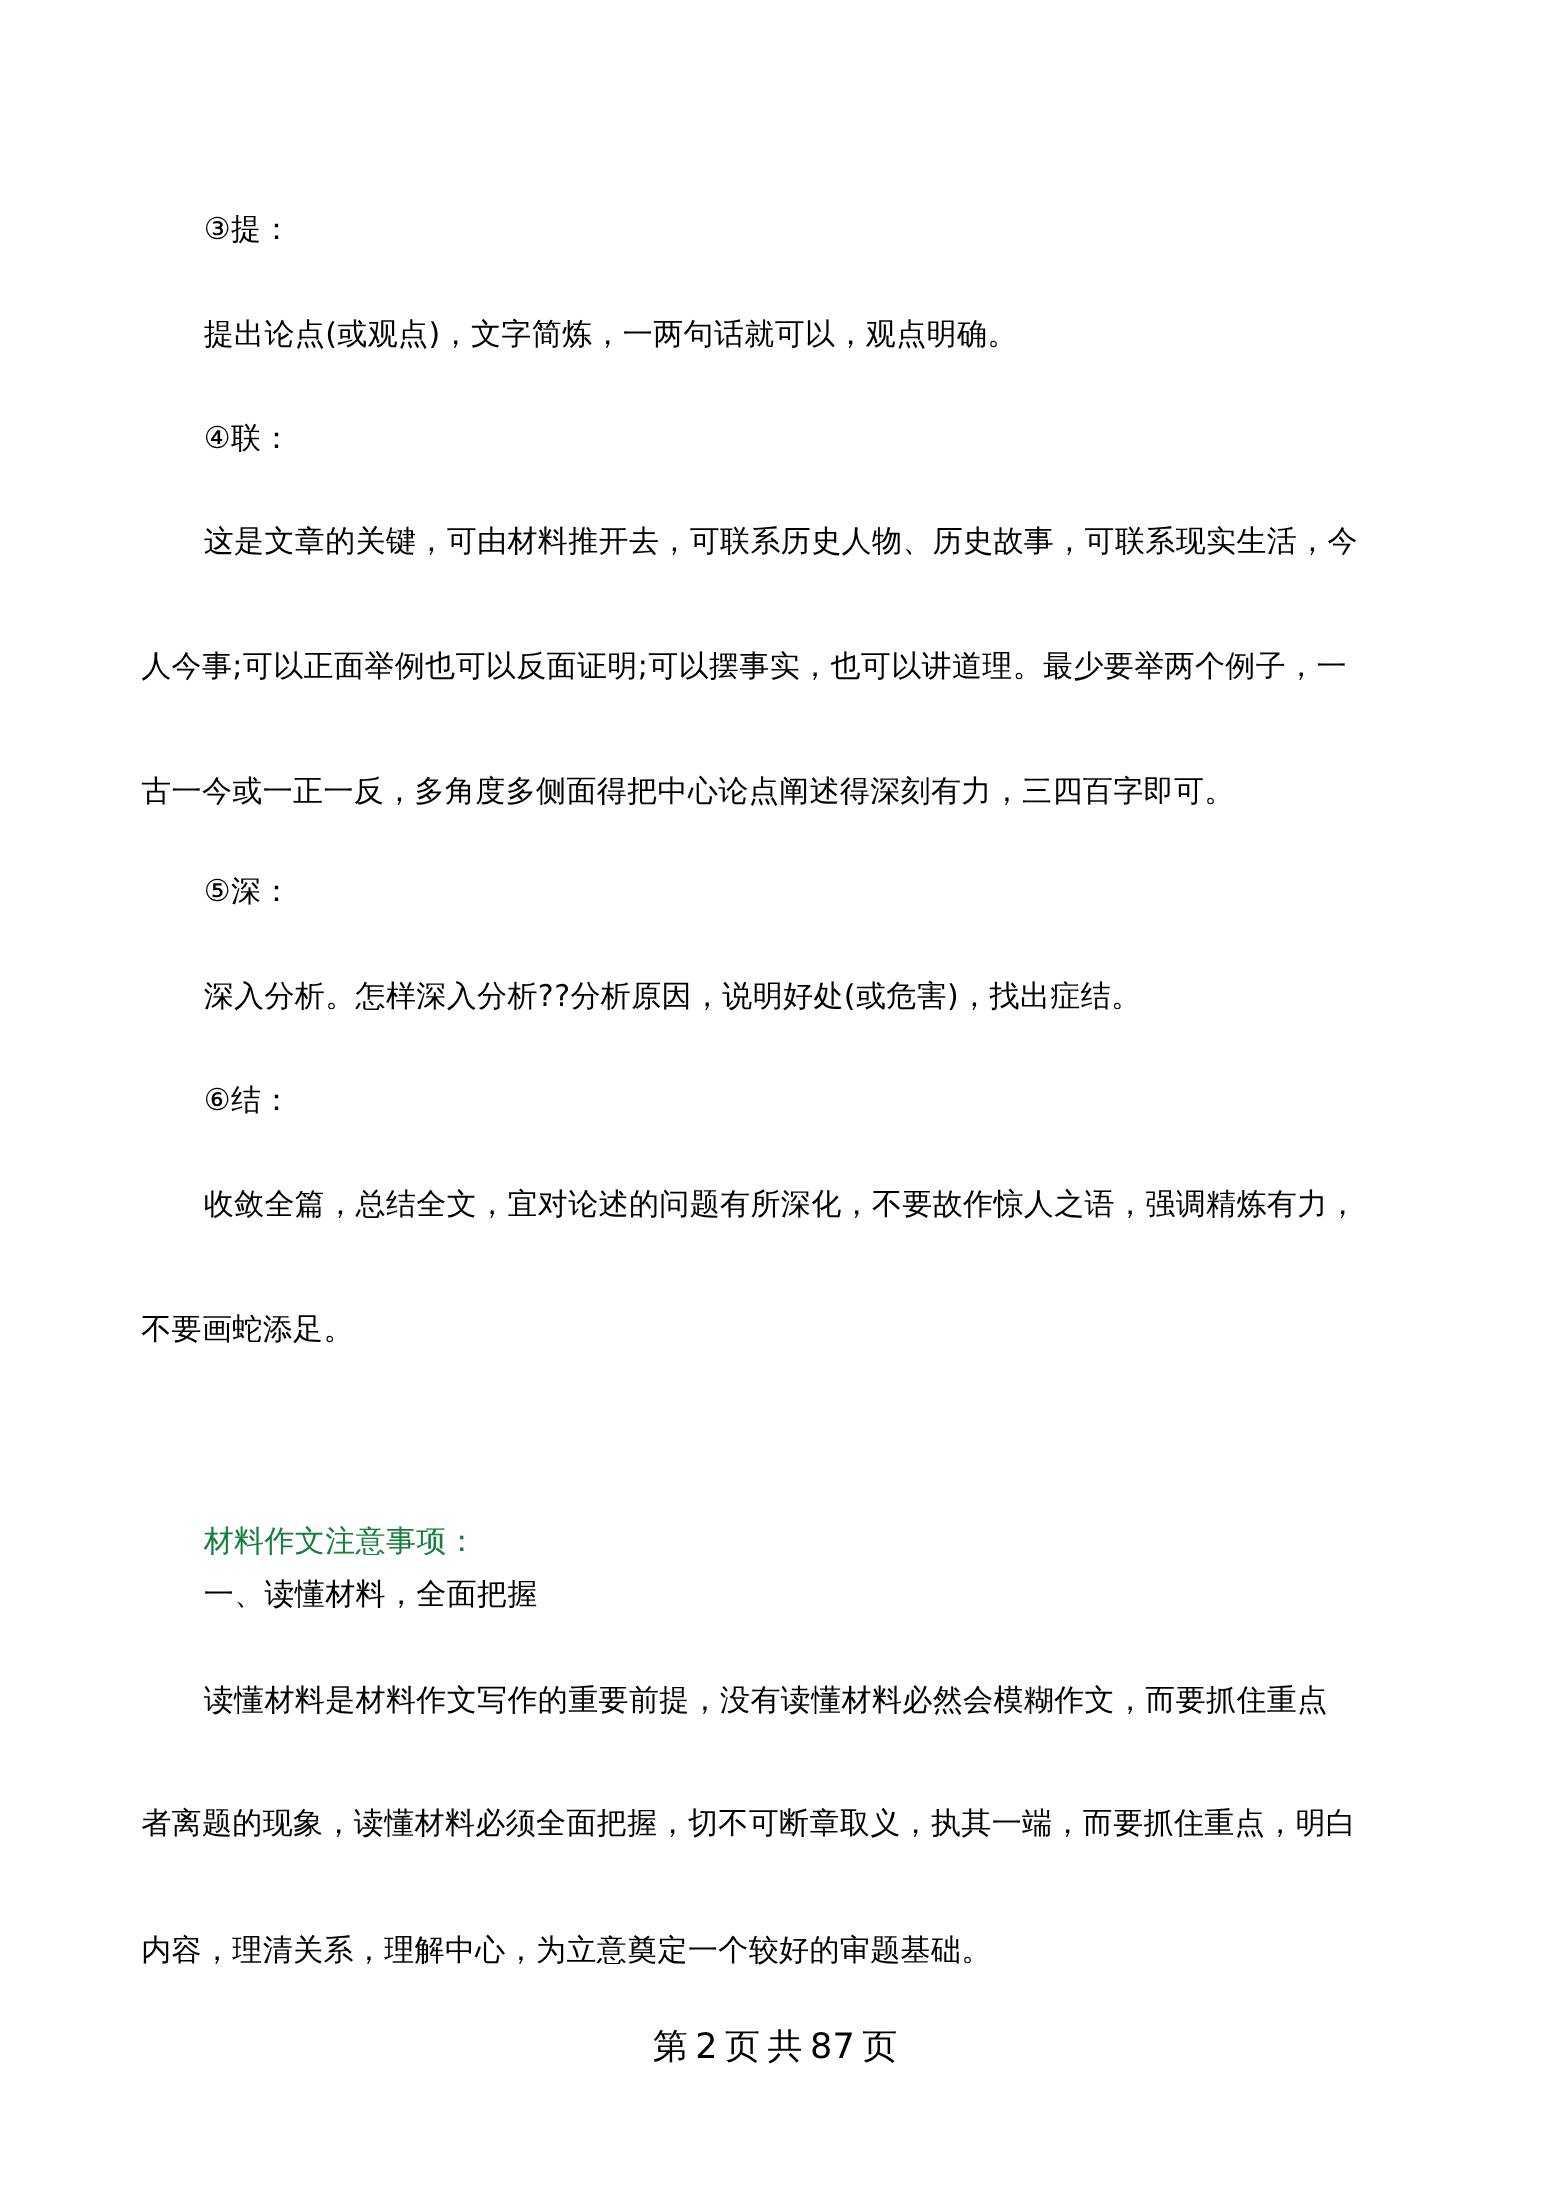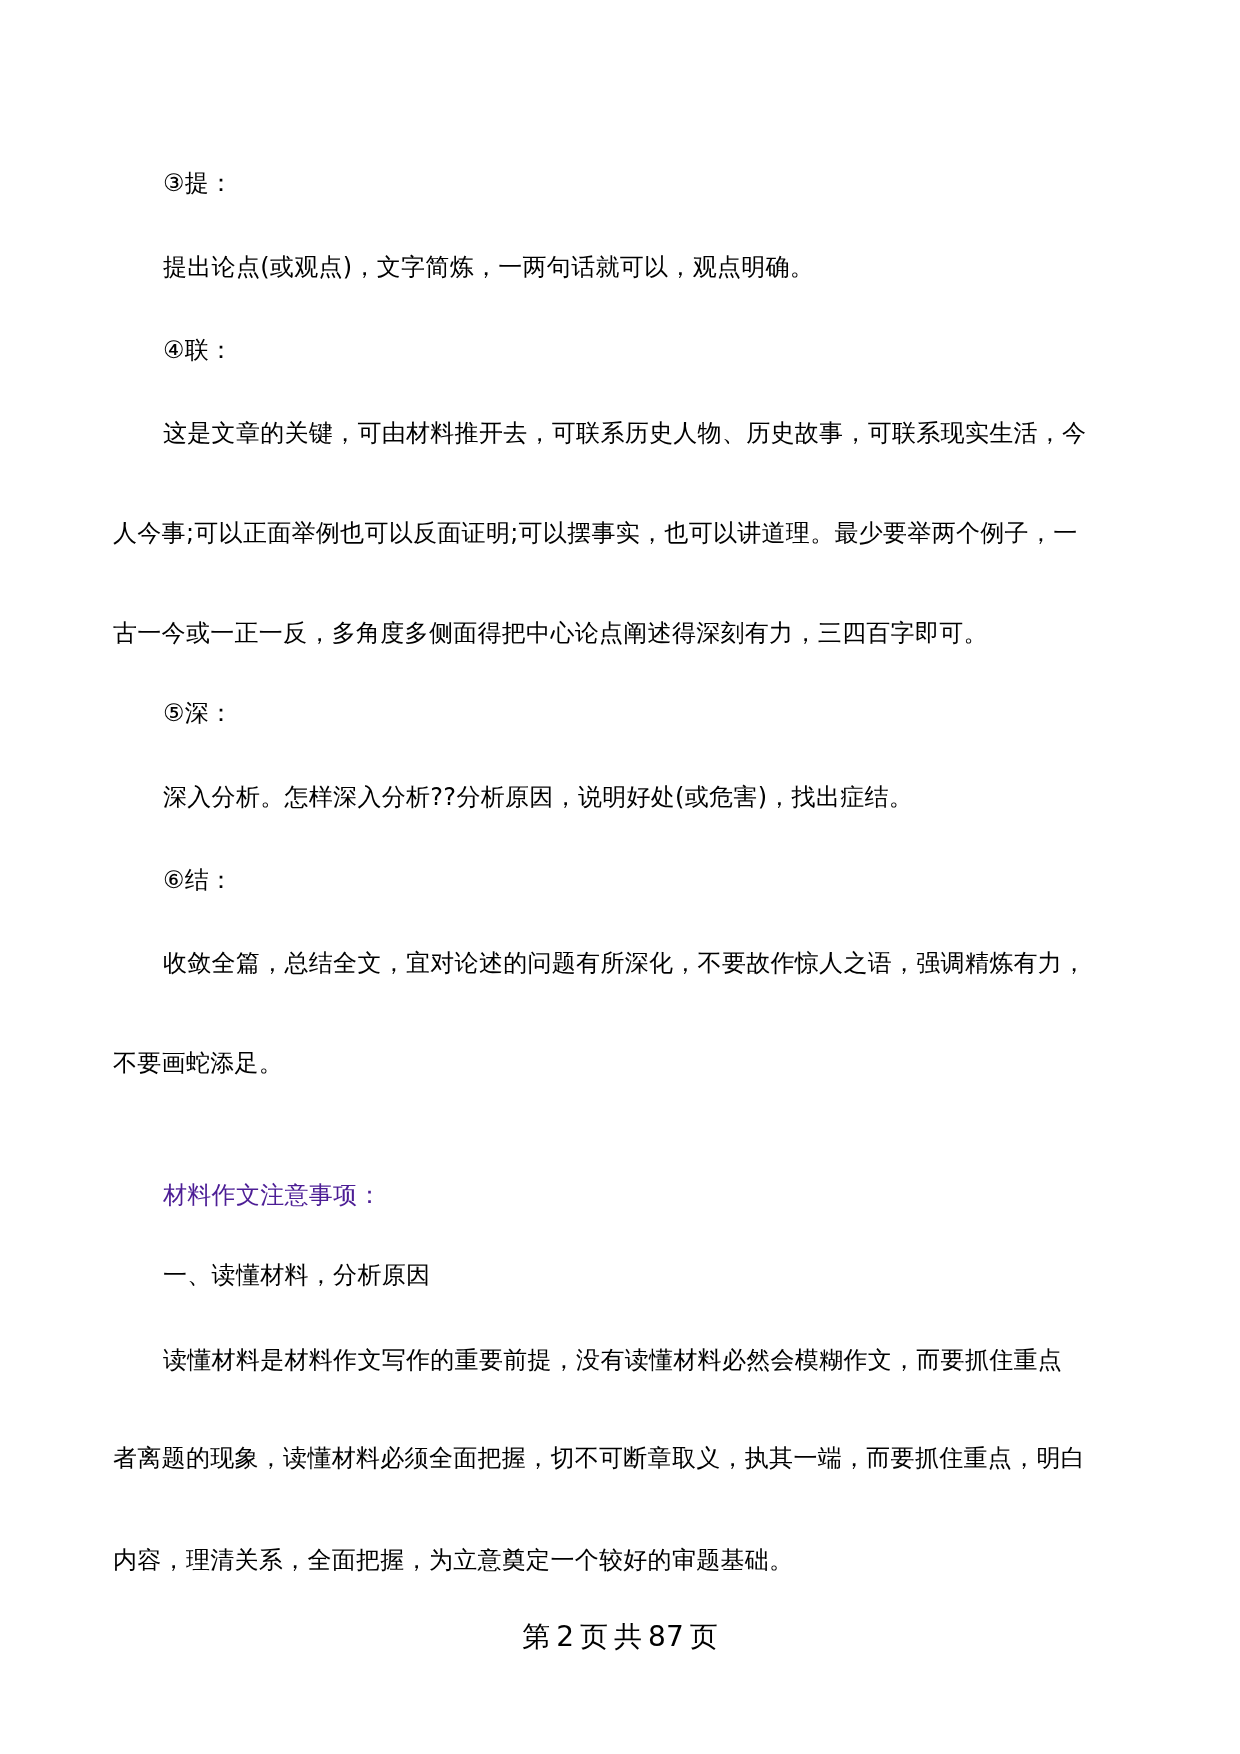--- a/index.html
+++ b/index.html
@@ -28,21 +28,21 @@
       position: absolute;
       left: 113px;
       width: 1000px;
       font-size: 24px;
       line-height: 30px;
       height: 30px;
       white-space: nowrap;
       letter-spacing: 0.3px;
     }
     .indent { left: 163px; width: 950px; }
-    .red { color: #4c1d95; }
+    .red { color: #15803d; margin-top: 38px; }
     .footer {
       position: absolute;
       left: 0;
       width: 1240px;
       top: 1624px;
       text-align: center;
       font-size: 28px;
       line-height: 26px;
       color: #000000;
     }
@@ -57,21 +57,21 @@
   <div class="line indent" style="top:418px">这是文章的关键，可由材料推开去，可联系历史人物、历史故事，可联系现实生活，今</div>
   <div class="line indent" style="top:335px">④联：</div>
   <div class="line" style="top:518px">人今事;可以正面举例也可以反面证明;可以摆事实，也可以讲道理。最少要举两个例子，一</div>
   <div class="line" style="top:618px">古一今或一正一反，多角度多侧面得把中心论点阐述得深刻有力，三四百字即可。</div>
   <div class="line indent" style="top:698px">⑤深：</div>
   <div class="line indent" style="top:782px">深入分析。怎样深入分析??分析原因，说明好处(或危害)，找出症结。</div>
   <div class="line indent" style="top:865px">⑥结：</div>
   <div class="line indent" style="top:948px">收敛全篇，总结全文，宜对论述的问题有所深化，不要故作惊人之语，强调精炼有力，</div>
   <div class="line" style="top:1048px">不要画蛇添足。</div>
   <div class="line indent red" style="top:1180px">材料作文注意事项：</div>
-  <div class="line indent" style="top:1260px">一、读懂材料，分析原因</div>
+  <div class="line indent" style="top:1260px">一、读懂材料，全面把握</div>
   <div class="line indent" style="top:1345px">读懂材料是材料作文写作的重要前提，没有读懂材料必然会模糊作文，而要抓住重点</div>
   <div class="line" style="top:1443px">者离题的现象，读懂材料必须全面把握，切不可断章取义，执其一端，而要抓住重点，明白</div>
-  <div class="line" style="top:1545px">内容，理清关系，全面把握，为立意奠定一个较好的审题基础。</div>
+  <div class="line" style="top:1545px">内容，理清关系，理解中心，为立意奠定一个较好的审题基础。</div>
 
   <div class="footer">
     <span>第</span><span>2</span><span>页</span><span>共</span><span>87</span><span>页</span>
   </div>
 </div>
 
 </body></html>

